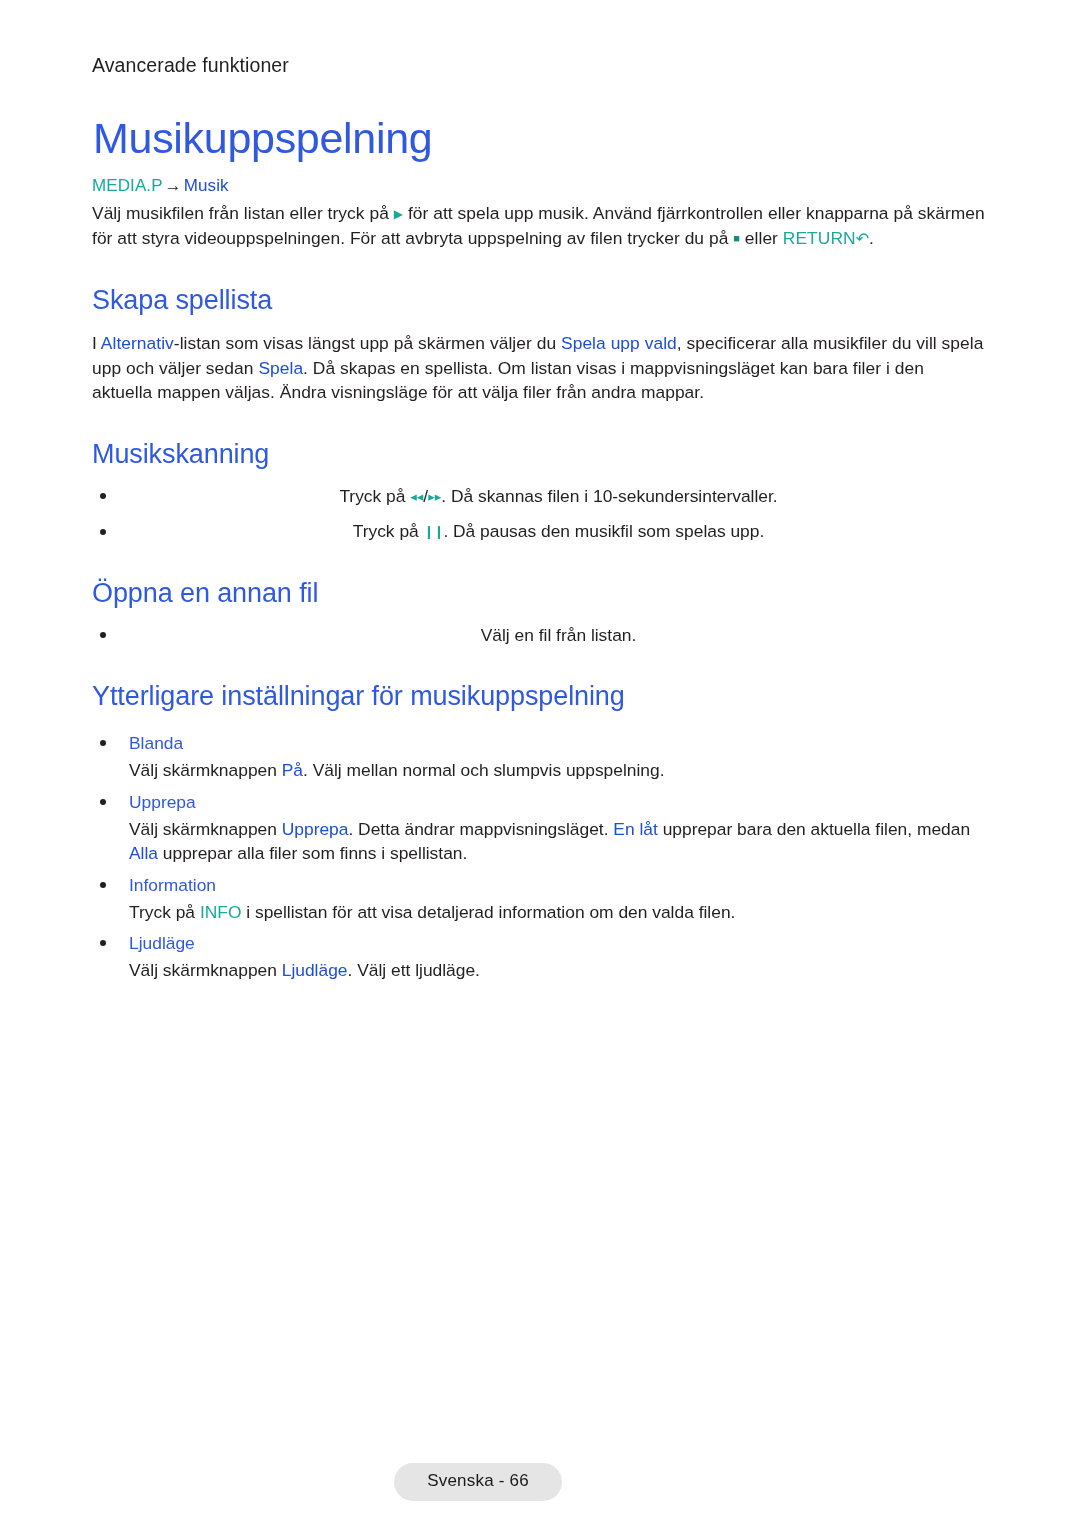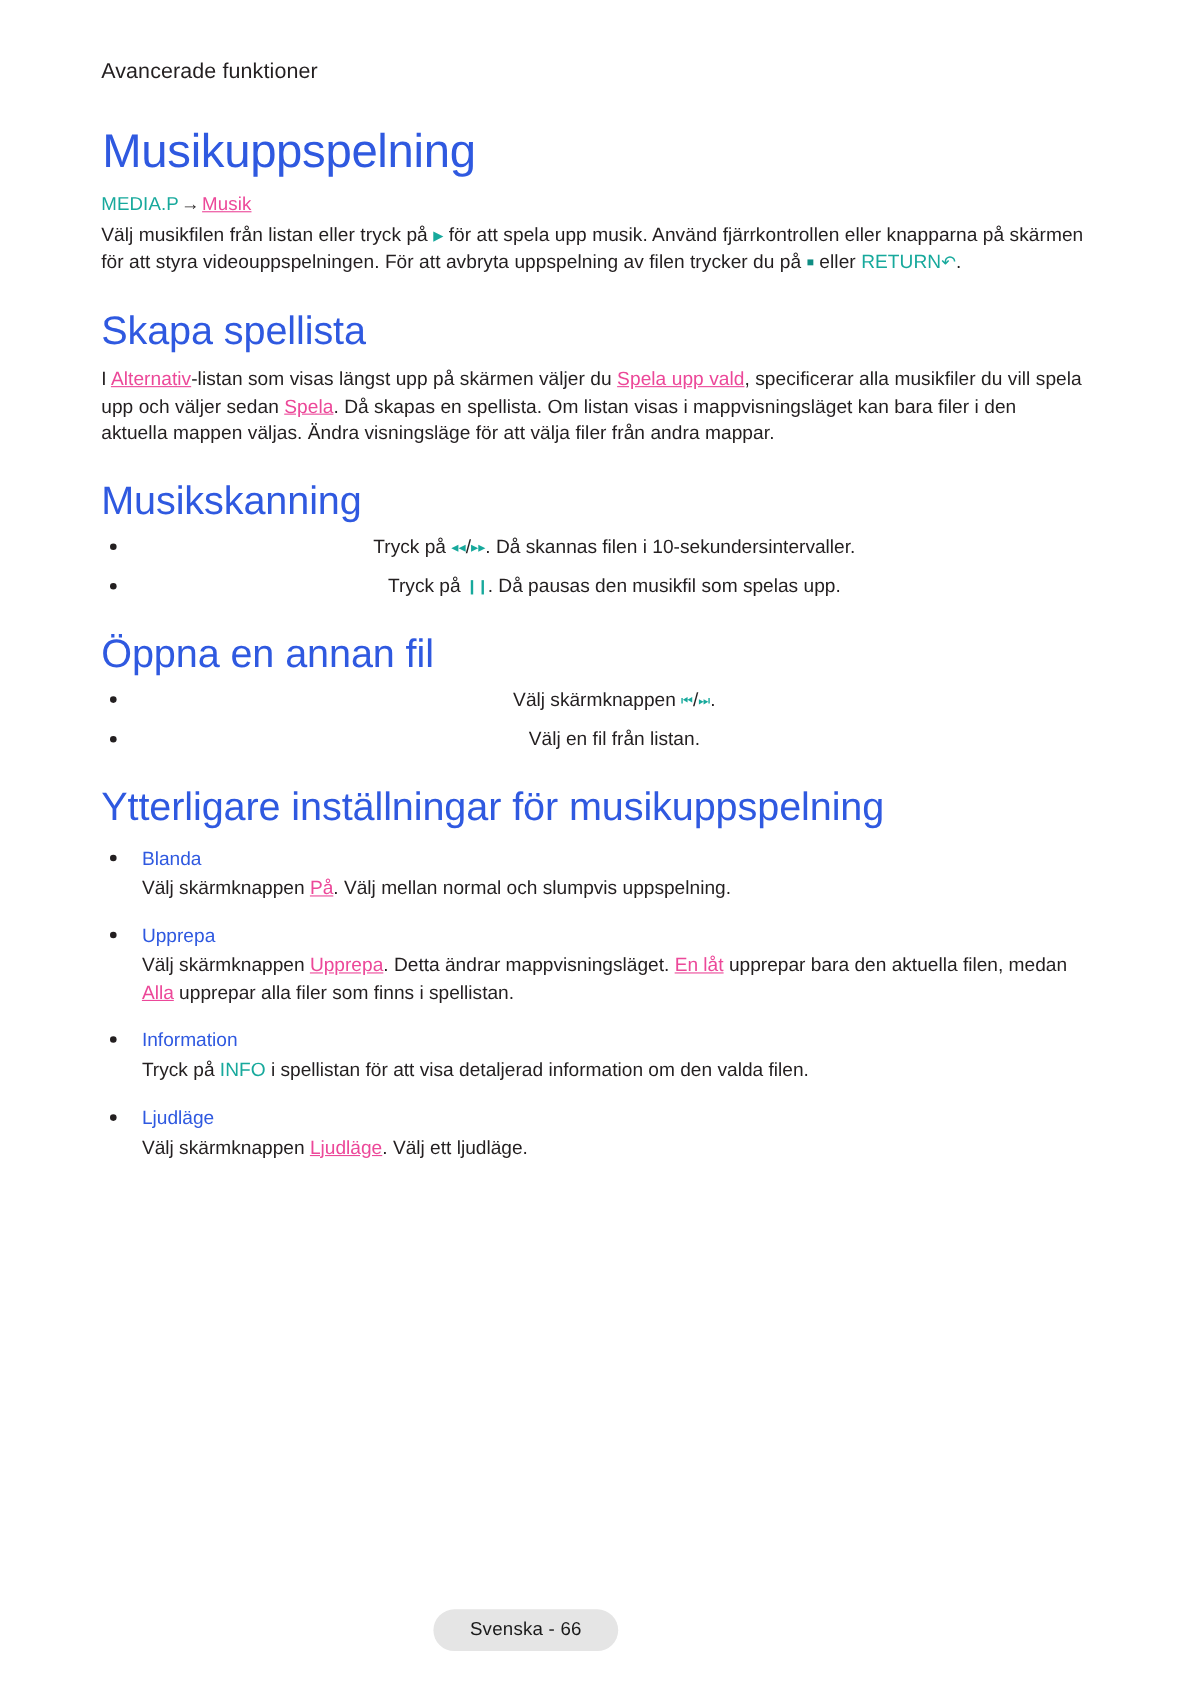--- a/index.html
+++ b/index.html
@@ -55,35 +55,35 @@
     letter-spacing: -0.3px;
   }
 
   .path-line {
     margin: 12px 0 0 0;
     font-size: 17px;
     line-height: 22px;
     letter-spacing: 0.1px;
   }
   .tealword { color: #17a99c; }
-  .bluelink { color: #ec4899; text-decoration: underline; }
+  .bluelink { color: #1d4ed8; }
   .arrow-sep { color: #231f20; padding: 0 2px; }
 
   p.body-text {
     margin: 4px 0 0 0;
     font-size: 17.4px;
     line-height: 24.5px;
     color: #231f20;
     letter-spacing: 0.05px;
     text-align: left;
   }
 
   h2.section-head {
     margin: 31px 0 0 0;
-    font-size: 36px;
+    font-size: 27px;
     line-height: 36px;
     font-weight: 400;
     color: #2f59e0;
     letter-spacing: -0.1px;
   }
 
   h2.section-head + p.body-text { margin-top: 13px; }
 
   
   ul.bullets {
@@ -114,21 +114,21 @@
 
   
   ul.setting-list {
     list-style: none;
     margin: 17px 0 0 0;
     padding: 0;
   }
   ul.setting-list > li {
     position: relative;
     padding-left: 37px;
-    margin-top: 19px;
+    margin-top: 7px;
   }
   ul.setting-list > li:first-child { margin-top: 0; }
   ul.setting-list > li::before {
     content: "";
     position: absolute;
     left: 8px;
     top: 9px;
     width: 6px;
     height: 6px;
     border-radius: 50%;
@@ -218,21 +218,20 @@
     <h2 class="section-head">Musikskanning</h2>
 
     <ul class="bullets">
       <li><span>Tryck på </span><span class="glyph scan">◂◂</span><span class="glyph-sep">/</span><span class="glyph scan">▸▸</span><span>. Då skannas filen i 10-sekundersintervaller.</span></li>
       <li><span>Tryck på </span><span class="glyph pause">❙❙</span><span>. Då pausas den musikfil som spelas upp.</span></li>
     </ul>
 
     <h2 class="section-head">Öppna en annan fil</h2>
 
     <ul class="bullets">
-      <li><span>Välj skärmknappen </span><span class="glyph skip">⏮</span><span class="glyph-sep">/</span><span class="glyph skip">⏭</span><span>.</span></li>
       <li><span>Välj en fil från listan.</span></li>
     </ul>
 
     <h2 class="section-head">Ytterligare inställningar för musikuppspelning</h2>
 
     <ul class="setting-list">
 
       <li>
         <span class="setting-term">Blanda</span>
         <span class="setting-desc"><span>Välj skärmknappen </span><span class="bluelink">På</span><span>. Välj mellan normal och slumpvis uppspelning.</span></span>

